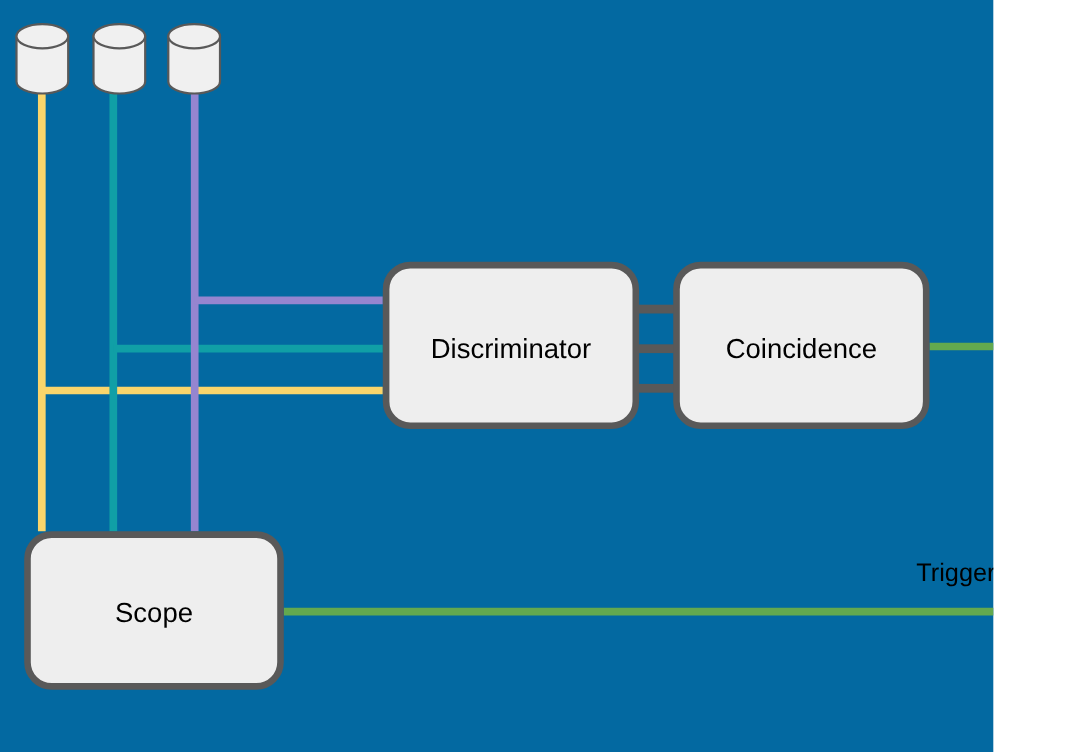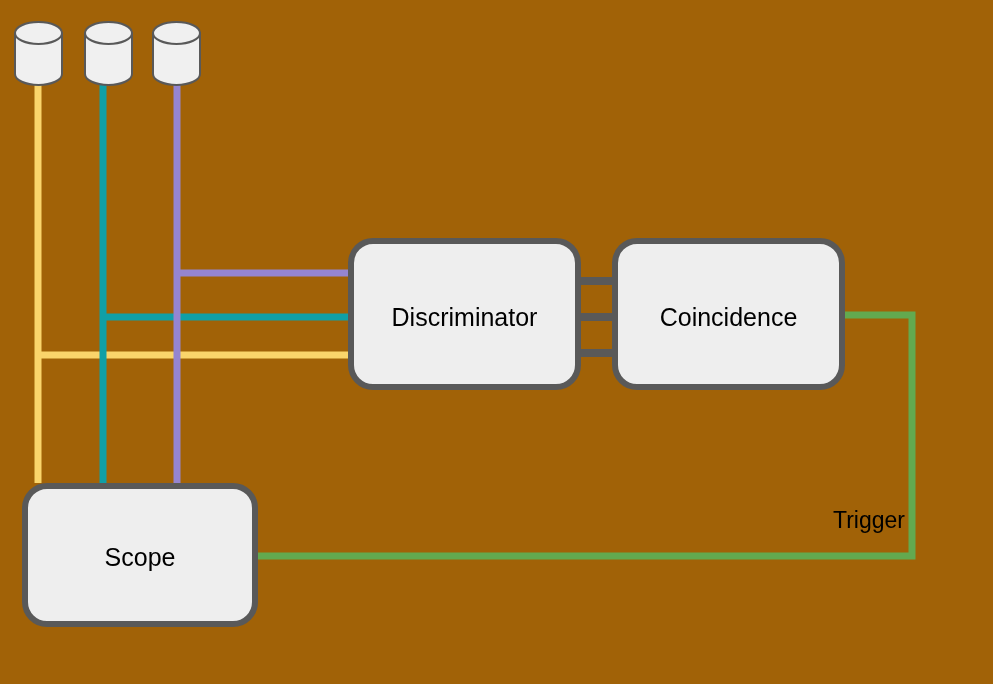--- a/index.html
+++ b/index.html
@@ -5,23 +5,23 @@
   html, body {
     margin: 0;
     padding: 0;
     background: #ffffff;
   }
   body {
     font-family: "Liberation Sans", sans-serif;
   }
   #canvas {
     position: relative;
-    width: 993px;
+    width: 903px;
     height: 684px;
-    background: #a16207;
+    background: #0369a1;
     overflow: hidden;
   }
   #diagram-svg {
     position: absolute;
     left: 0;
     top: 0;
     width: 993px;
     height: 684px;
   }
   .box-label {

